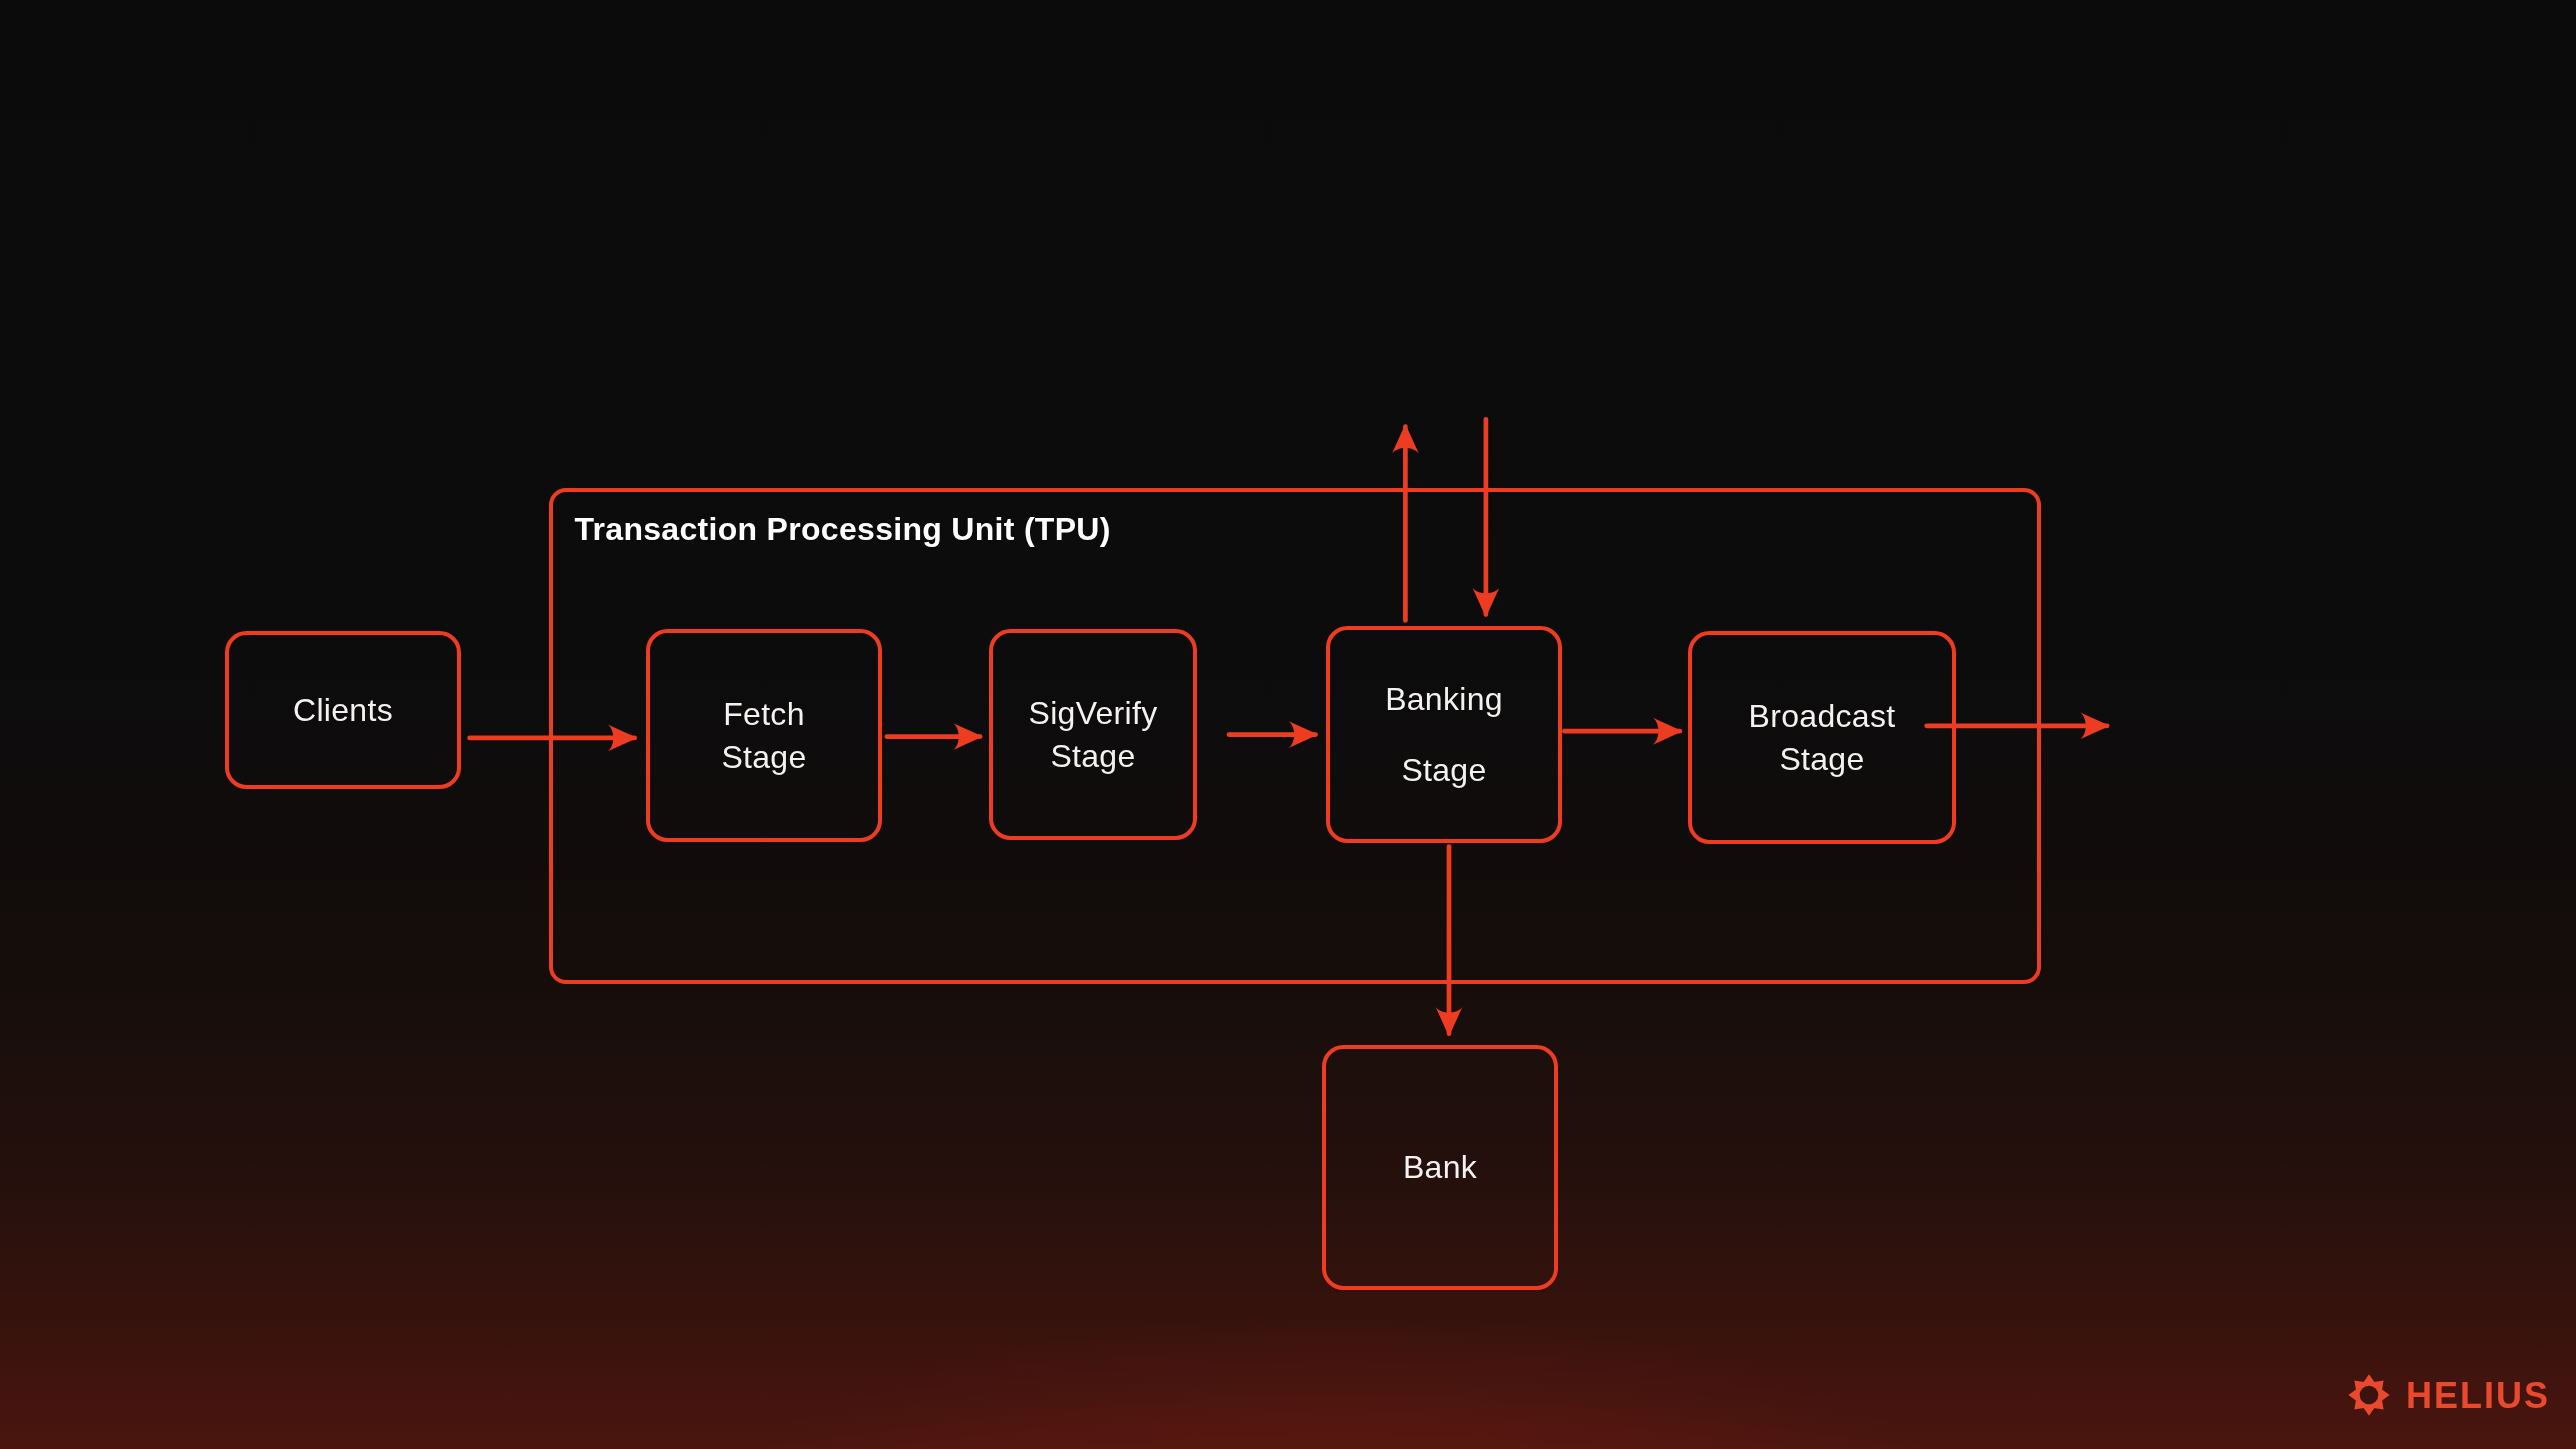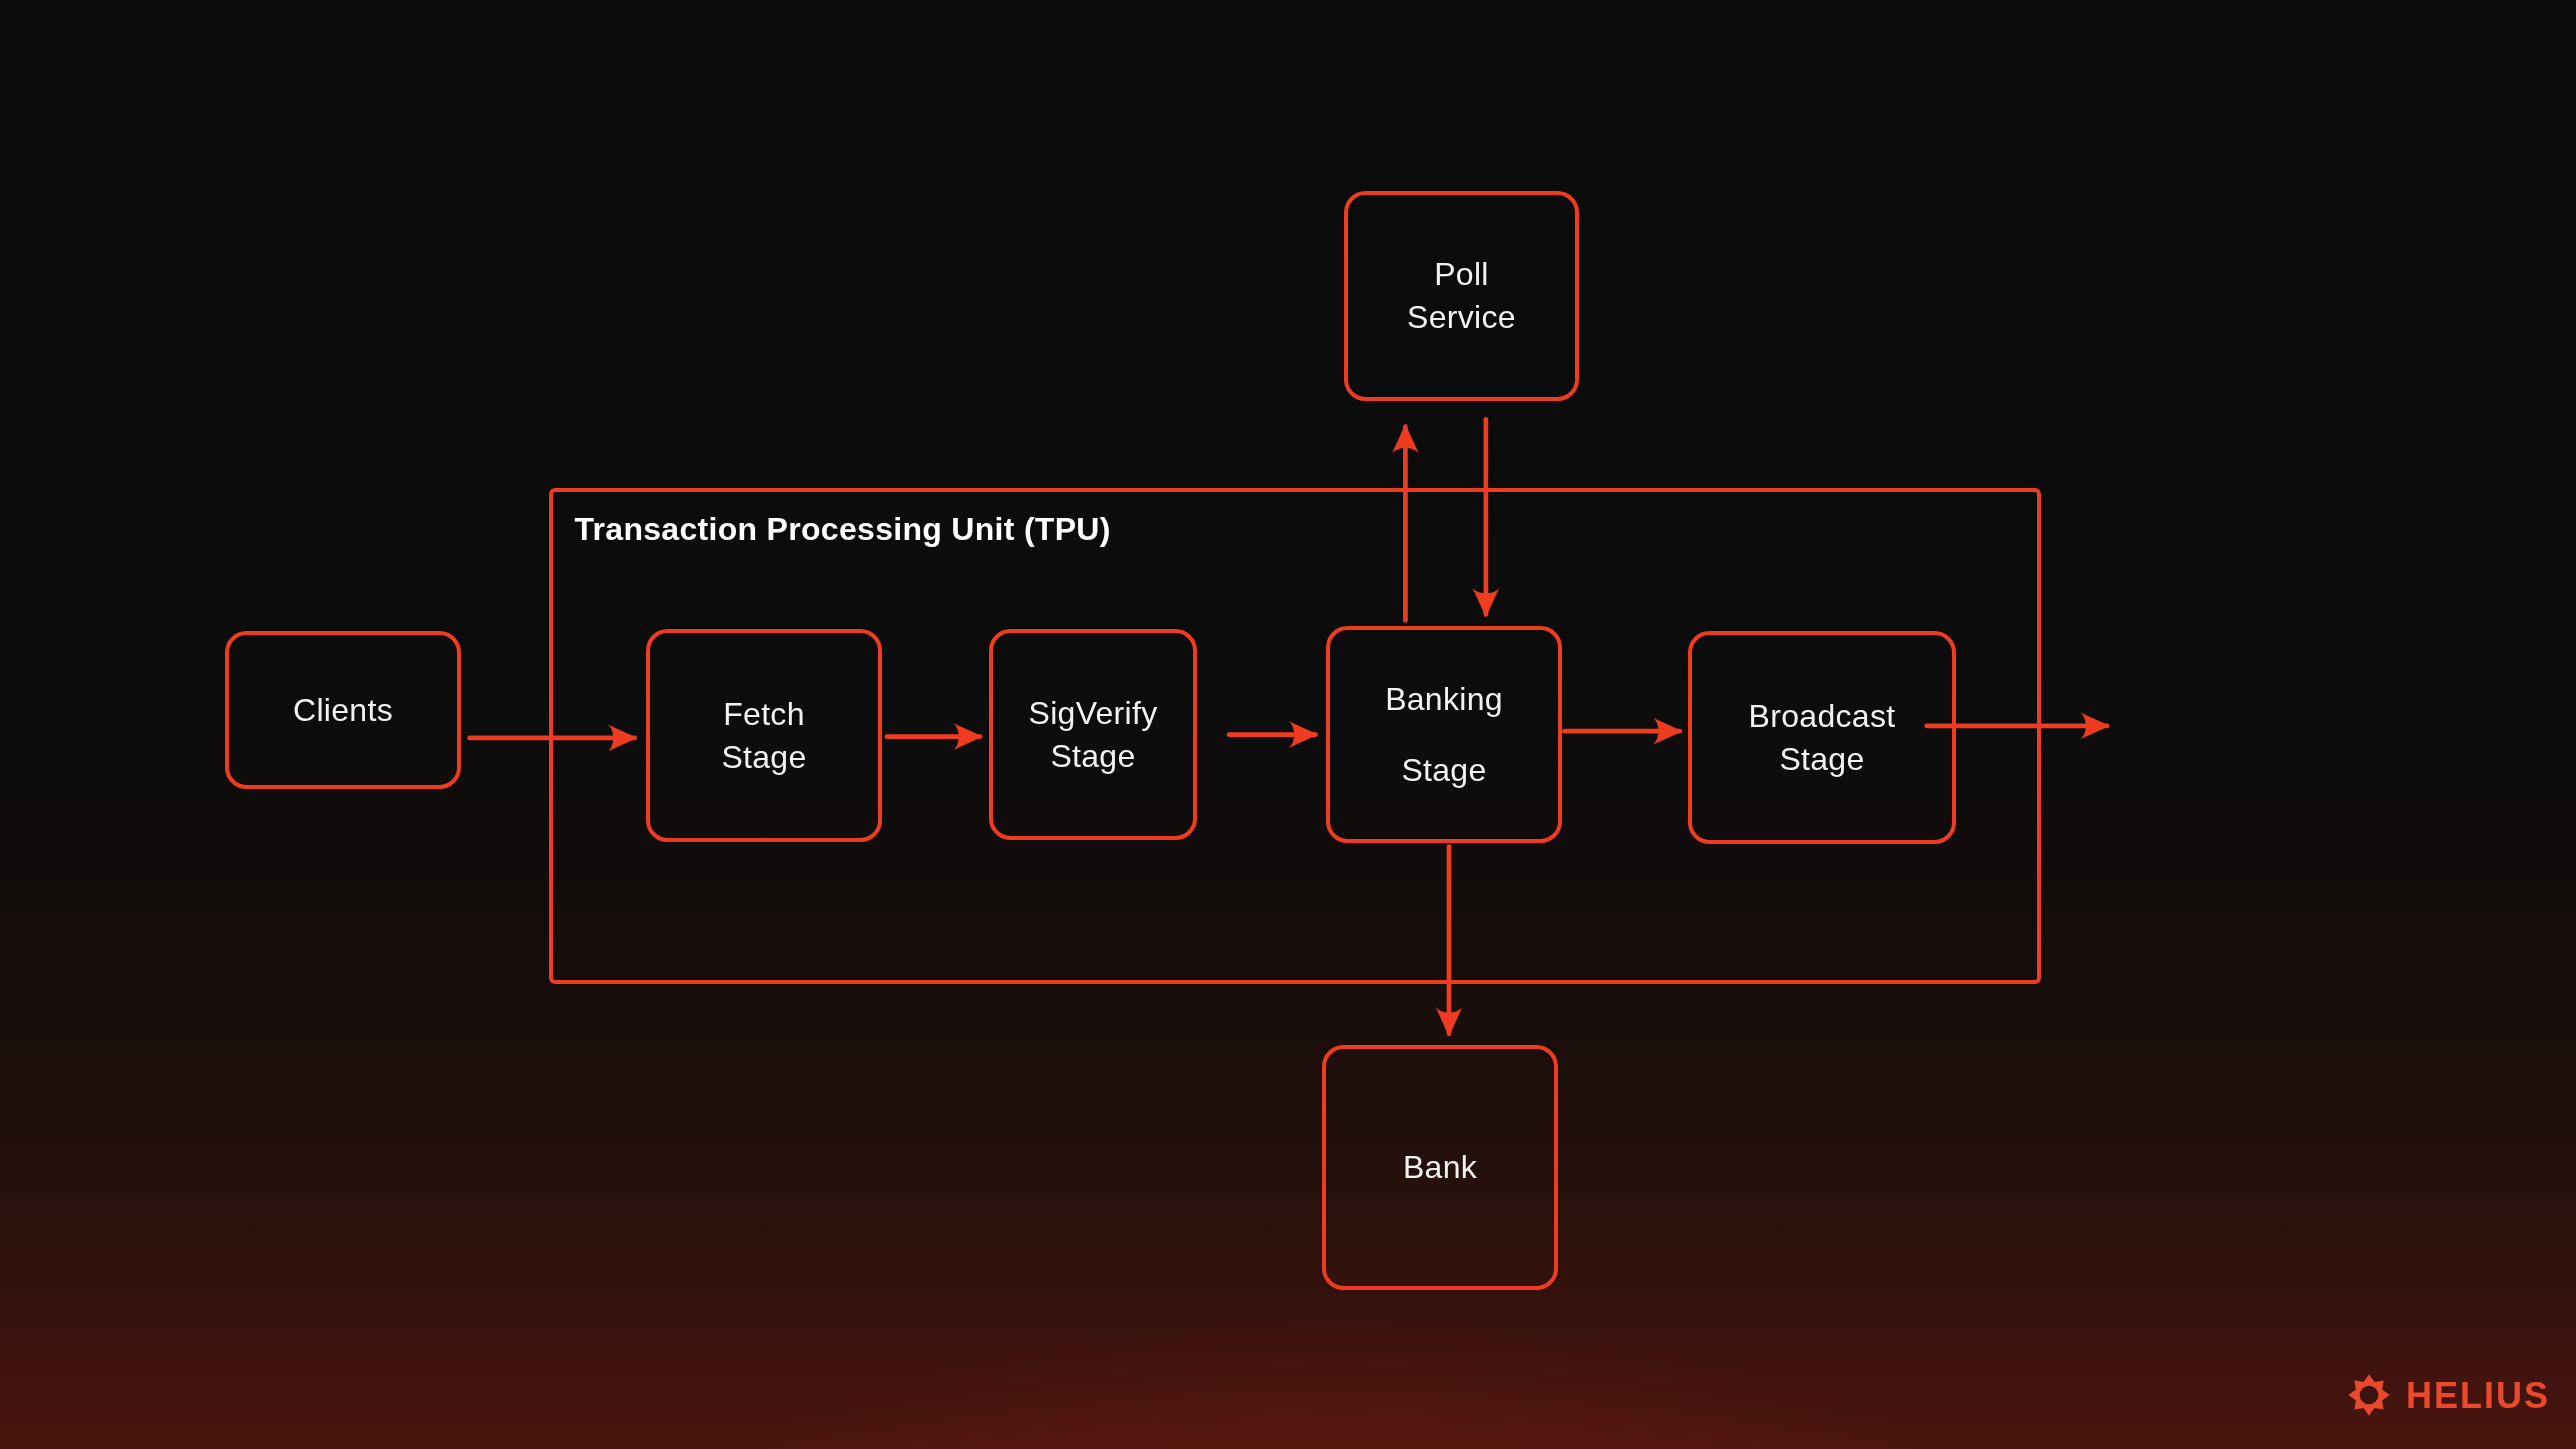--- a/index.html
+++ b/index.html
@@ -22,21 +22,21 @@
     font-size:32px;line-height:43px;
     letter-spacing:0.3px;
     text-align:center;
     box-sizing:border-box;
     background:transparent;
   }
   .tpu{
     position:absolute;
     left:549px;top:488px;width:1492px;height:496px;
     border:4.7px solid #ee3c20;
-    border-radius:6px;
+    border-radius:17px;
     box-sizing:border-box;
     text-decoration:underline;
   }
   .tpu-label{
     position:absolute;
     left:21.5px;top:19px;
     color:#ffffff;
     font-size:32px;
     font-weight:bold;
     letter-spacing:0.3px;
@@ -110,24 +110,20 @@
     <span>Banking</span>
     <span>Stage</span>
   </div>
 
   <div class="node n-broadcast">
     <span>Broadcast</span>
     <span>Stage</span>
   </div>
 
 
-  <div class="node n-poll">
-    <span>Poll</span>
-    <span>Service</span>
-  </div>
 
   <div class="node n-bank">
     <span>Bank</span>
   </div>
 
   <div class="footer-logo">
     <svg width="44" height="44" viewBox="0 0 66 66">
       <g fill="#e9492c">
         <g transform="translate(33,33)">
           <path d="M0,-31 L10,-17 L-10,-17 Z"></path>

